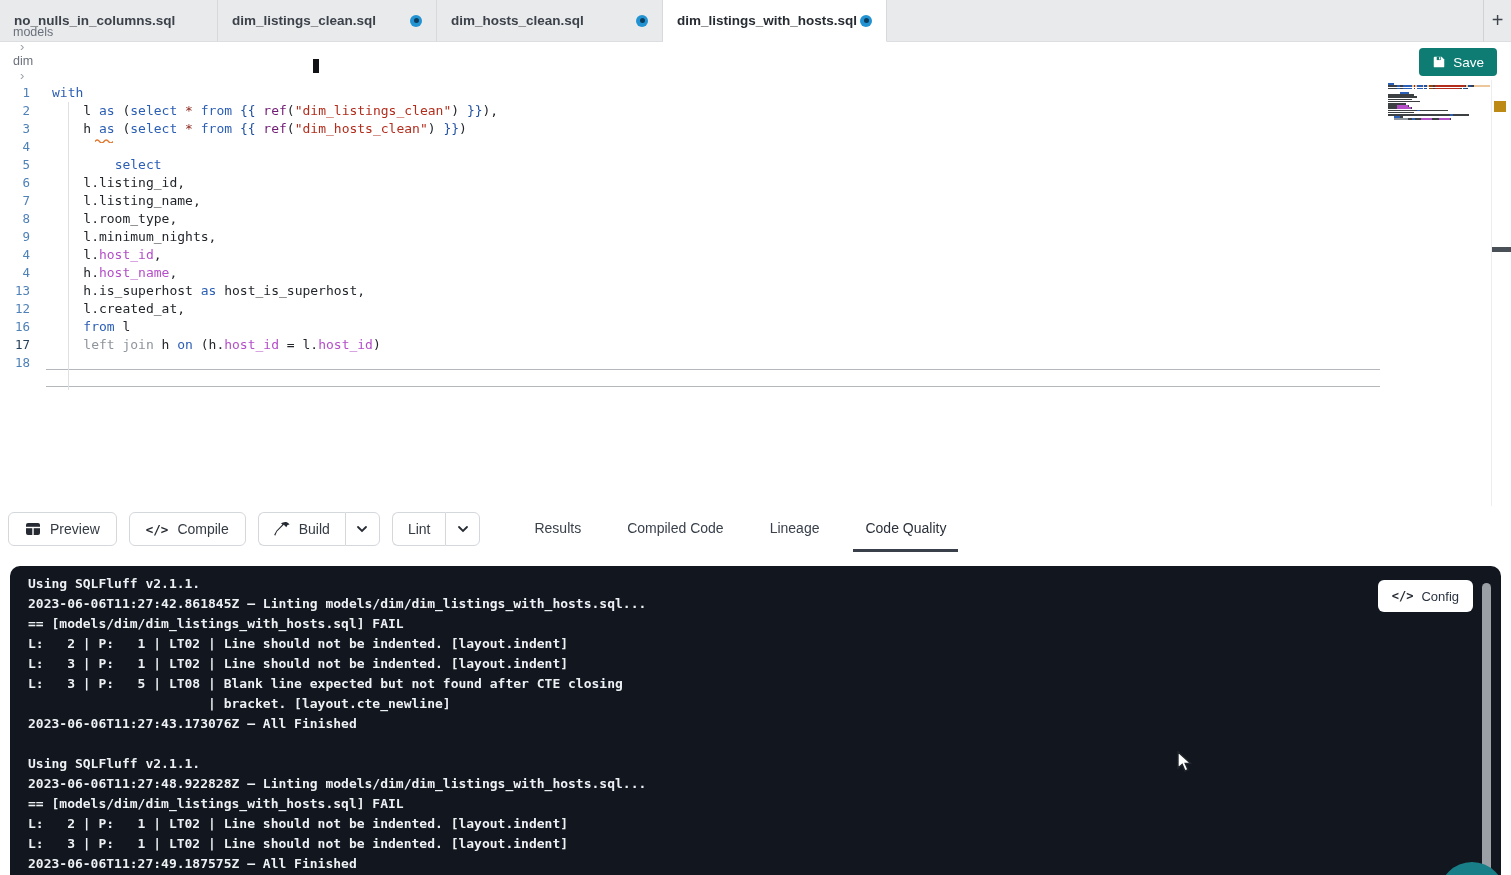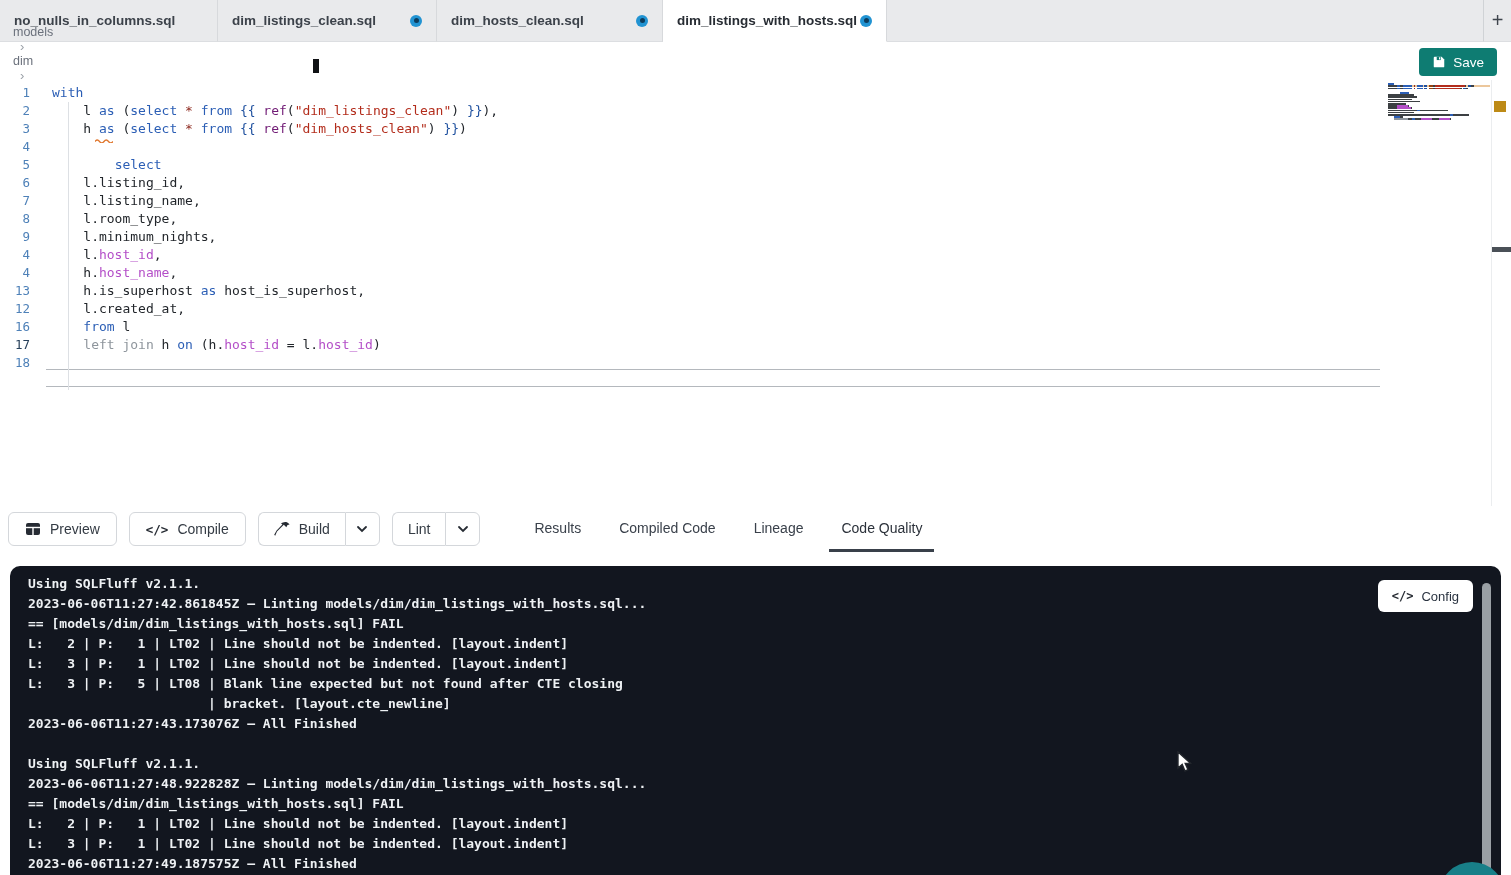--- a/index.html
+++ b/index.html
@@ -81,21 +81,21 @@
     font-family:"Liberation Sans",sans-serif; font-size:14px; color:#343b44; }
   .btn { height:34px; border-radius:6px; display:flex; align-items:center; gap:9px;
     padding:0 16px; margin-right:12px; }
   .btn-group { display:flex; margin-right:12px; height:34px; }
   .btn-main { height:34px; border-radius:6px 0 0 6px; display:flex; align-items:center;
     gap:9px; padding:0 15px; border-right:none; }
   .btn-chev { height:34px; width:35px; border-radius:0 6px 6px 0; display:flex;
     align-items:center; justify-content:center; border-left:1px solid #d4d7db; }
   .mono-glyph { font-family:"DejaVu Sans Mono",monospace; font-weight:bold;
     font-size:12.5px; color:#262b33; }
-  .panel-tabs { display:flex; margin-left:30px; gap:14px; height:46px; }
+  .panel-tabs { display:flex; margin-left:30px; gap:22px; height:46px; }
   .ptab { display:flex; align-items:center; padding:0 12px; font-size:14px;
     color:#3a414b; height:46px; border-bottom:3px solid transparent; }
   .ptab.active { border-bottom:3px solid #39404a; color:#2b313a; }
 
   
   .terminal { position:absolute; left:10px; top:566px; width:1491px; height:340px;
     background:#12161f; border-radius:10px; color:#eef1f4;
     font-family:"DejaVu Sans Mono",monospace; font-size:13px; font-weight:bold;
     padding:8px 0 0 18px; }
   .tline { white-space:pre; height:20px; line-height:20px; }

